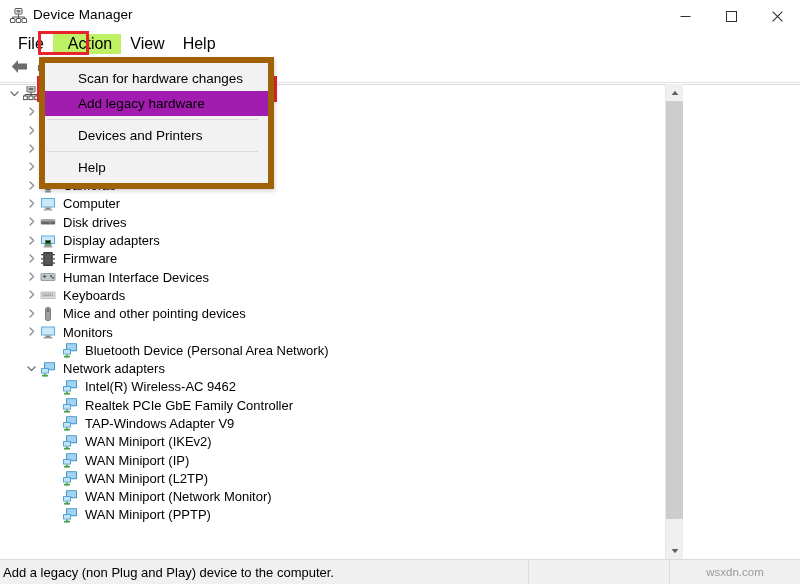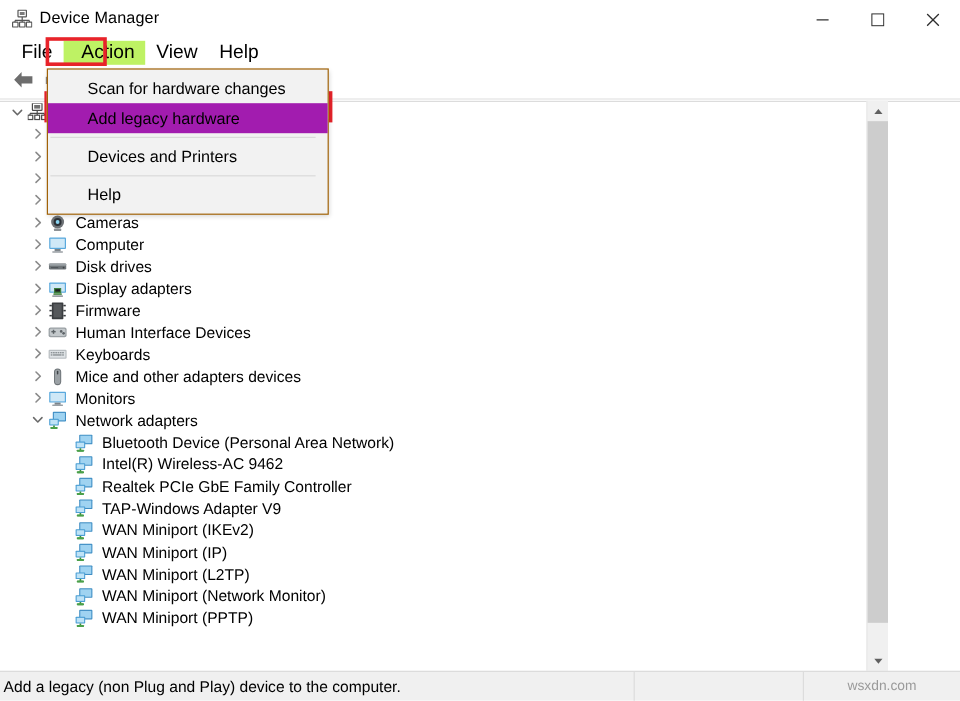--- a/index.html
+++ b/index.html
@@ -2,21 +2,21 @@
 <html><head>
 <meta charset="utf-8">
 <style>
   html,body{margin:0;padding:0;}
   body{
     width:800px;height:584px;overflow:hidden;
     font-family:"Liberation Sans", sans-serif;
     background:#ffffff;
     -webkit-font-smoothing:antialiased;
   }
-  .window{position:relative;width:740px;height:584px;background:#ffffff;box-sizing:border-box;}
+  .window{position:relative;width:683px;height:584px;background:#ffffff;box-sizing:border-box;}
 
   
   .titlebar{position:absolute;left:0;top:0;width:800px;height:32px;background:#ffffff;}
   .title-icon{position:absolute;left:10px;top:8px;width:17px;height:16px;}
   .title-text{position:absolute;left:33px;top:7px;font-size:13.5px;color:#000000;letter-spacing:0.1px;}
   .caption-btns{position:absolute;right:0;top:0;height:32px;display:flex;}
   .cap-btn{width:46px;height:32px;display:flex;align-items:center;justify-content:center;color:#202020;}
   .cap-btn svg{display:block;}
 
   
@@ -55,21 +55,21 @@
   .vs-thumb{position:absolute;left:0;top:17px;width:17px;height:418px;background:#cdcdcd;}
 
   
   .statusbar{position:absolute;left:0;bottom:0;width:800px;height:25px;background:#f0f0f0;border-top:1px solid #dcdcdc;display:flex;align-items:center;box-sizing:border-box;}
   .status-text{font-size:13px;color:#000;padding-left:3px;flex:1 1 auto;}
   .status-sep{width:1px;height:25px;background:#dcdcdc;}
   .status-pane2{width:140px;}
   .watermark{width:130px;text-align:center;font-size:11.5px;color:#9a9a9a;}
 
   
-  .dropdown{position:absolute;left:39px;top:57px;width:235px;background:#f2f2f2;border:1px solid #a16207;box-shadow:1px 2px 4px rgba(0,0,0,0.18);padding:3px 0;box-sizing:border-box;z-index:40;}
+  .dropdown{position:absolute;left:39px;top:57px;width:235px;background:#f2f2f2;border:6px solid #a16207;box-shadow:1px 2px 4px rgba(0,0,0,0.18);padding:3px 0;box-sizing:border-box;z-index:40;}
   .dd-item{height:25px;display:flex;align-items:center;padding-left:33px;font-size:13.5px;color:#000000;box-sizing:border-box;}
   .dd-item.hl{background:#a21caf;}
   .dd-sep{height:1px;background:#dadada;margin:3px 10px 3px 2px;}
 </style>
 </head>
 <body>
 
 <div class="window">
 
   <div class="titlebar">
@@ -337,71 +337,71 @@
               <path d="M4 2 L7.6 5.5 L4 9" fill="none" stroke="#8a8a8a" stroke-width="1.3" stroke-linecap="round" stroke-linejoin="round"></path>
             </svg>
           </span>
           <span class="ico">
             <svg width="16" height="16" viewBox="0 0 16 16">
               <rect x="5" y="1" width="6" height="14" rx="3" fill="#6e7478"></rect>
               <rect x="5.8" y="1.9" width="4.4" height="12.2" rx="2.2" fill="#9ba1a5"></rect>
               <rect x="7.4" y="3" width="1.2" height="3" rx="0.6" fill="#3f4347"></rect>
             </svg>
           </span>
-          <span class="lbl">Mice and other adapters devices</span>
+          <span class="lbl">Mice and other pointing devices</span>
         </div>
         <div class="row indent1">
           <span class="chev">
             <svg width="11" height="11" viewBox="0 0 11 11">
               <path d="M4 2 L7.6 5.5 L4 9" fill="none" stroke="#8a8a8a" stroke-width="1.3" stroke-linecap="round" stroke-linejoin="round"></path>
             </svg>
           </span>
           <span class="ico">
             <svg width="16" height="16" viewBox="0 0 16 16">
               <rect x="1" y="2.5" width="14" height="9" rx="0.8" fill="#5aa9dd"></rect>
               <rect x="2" y="3.5" width="12" height="7" fill="#cfe8f7"></rect>
               <rect x="5.5" y="11.5" width="5" height="1.8" fill="#7d8489"></rect>
               <rect x="3.5" y="13.1" width="9" height="1.3" rx="0.4" fill="#9aa0a5"></rect>
             </svg>
           </span>
           <span class="lbl">Monitors</span>
         </div>
+        <div class="row indent2">
+          <span class="chev"></span>
+          <span class="ico">
+            <svg width="16" height="16" viewBox="0 0 16 16">
+              <rect x="4" y="1.2" width="11" height="8" rx="0.7" fill="#3f8ec4"></rect>
+              <rect x="4.9" y="2.1" width="9.2" height="6.2" fill="#9fd3f1"></rect>
+              <path d="M2 9.5 h9 v4.8 h-9 z" fill="#2f7fb5" opacity="0"></path>
+              <rect x="1" y="7" width="8" height="5.6" rx="0.6" fill="#4a9ed4"></rect>
+              <rect x="1.9" y="7.9" width="6.2" height="3.8" fill="#bfe3f7"></rect>
+              <path d="M5 12.6 v1.6 M2.6 14.6 h4.8" stroke="#3b8f3b" stroke-width="1.4" fill="none"></path>
+              <rect x="2" y="13.8" width="6" height="1.6" rx="0.4" fill="#4aa04a"></rect>
+            </svg>
+          </span>
+          <span class="lbl">Bluetooth Device (Personal Area Network)</span>
+        </div>
         <div class="row indent1">
           <span class="chev">
             <svg width="11" height="11" viewBox="0 0 11 11">
               <path d="M2 4 L5.5 7.6 L9 4" fill="none" stroke="#6a6a6a" stroke-width="1.3" stroke-linecap="round" stroke-linejoin="round"></path>
             </svg>
           </span>
           <span class="ico">
             <svg width="16" height="16" viewBox="0 0 16 16">
               <rect x="4" y="1.2" width="11" height="8" rx="0.7" fill="#3f8ec4"></rect>
               <rect x="4.9" y="2.1" width="9.2" height="6.2" fill="#9fd3f1"></rect>
               <path d="M2 9.5 h9 v4.8 h-9 z" fill="#2f7fb5" opacity="0"></path>
               <rect x="1" y="7" width="8" height="5.6" rx="0.6" fill="#4a9ed4"></rect>
               <rect x="1.9" y="7.9" width="6.2" height="3.8" fill="#bfe3f7"></rect>
               <path d="M5 12.6 v1.6 M2.6 14.6 h4.8" stroke="#3b8f3b" stroke-width="1.4" fill="none"></path>
               <rect x="2" y="13.8" width="6" height="1.6" rx="0.4" fill="#4aa04a"></rect>
             </svg>
           </span>
           <span class="lbl">Network adapters</span>
-        </div>
-        <div class="row indent2">
-          <span class="chev"></span>
-          <span class="ico">
-            <svg width="16" height="16" viewBox="0 0 16 16">
-              <rect x="4" y="1.2" width="11" height="8" rx="0.7" fill="#3f8ec4"></rect>
-              <rect x="4.9" y="2.1" width="9.2" height="6.2" fill="#9fd3f1"></rect>
-              <path d="M2 9.5 h9 v4.8 h-9 z" fill="#2f7fb5" opacity="0"></path>
-              <rect x="1" y="7" width="8" height="5.6" rx="0.6" fill="#4a9ed4"></rect>
-              <rect x="1.9" y="7.9" width="6.2" height="3.8" fill="#bfe3f7"></rect>
-              <path d="M5 12.6 v1.6 M2.6 14.6 h4.8" stroke="#3b8f3b" stroke-width="1.4" fill="none"></path>
-              <rect x="2" y="13.8" width="6" height="1.6" rx="0.4" fill="#4aa04a"></rect>
-            </svg>
-          </span>
-          <span class="lbl">Bluetooth Device (Personal Area Network)</span>
         </div>
         <div class="row indent2">
           <span class="chev"></span>
           <span class="ico">
             <svg width="16" height="16" viewBox="0 0 16 16">
               <rect x="4" y="1.2" width="11" height="8" rx="0.7" fill="#3f8ec4"></rect>
               <rect x="4.9" y="2.1" width="9.2" height="6.2" fill="#9fd3f1"></rect>
               <path d="M2 9.5 h9 v4.8 h-9 z" fill="#2f7fb5" opacity="0"></path>
               <rect x="1" y="7" width="8" height="5.6" rx="0.6" fill="#4a9ed4"></rect>
               <rect x="1.9" y="7.9" width="6.2" height="3.8" fill="#bfe3f7"></rect>

